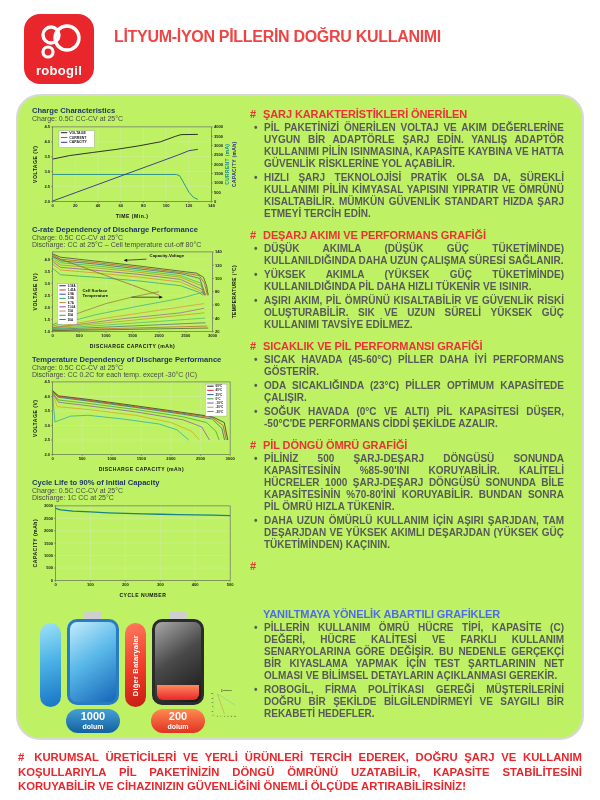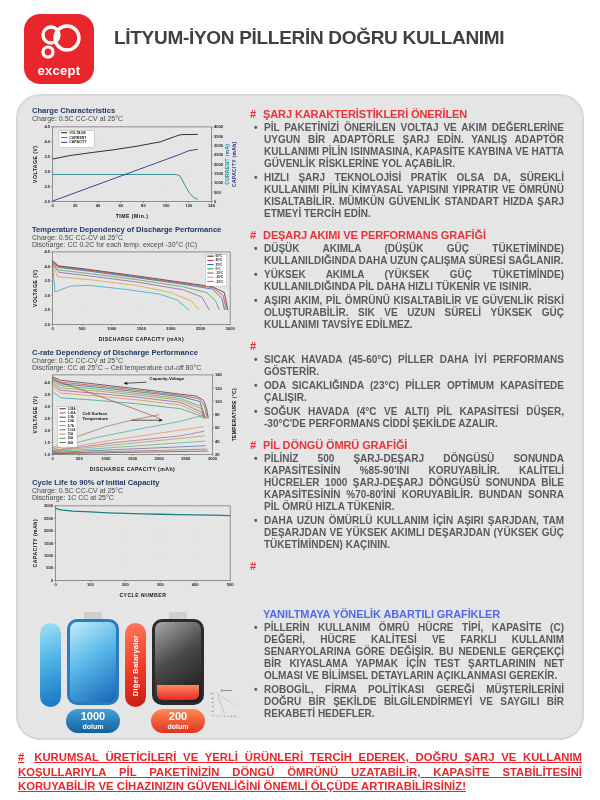--- a/index.html
+++ b/index.html
@@ -3,42 +3,42 @@
 <meta charset="utf-8">
 <style>
   html,body{margin:0;padding:0;background:#ffffff;}
   .page{position:relative;width:600px;height:800px;background:#fff;overflow:hidden;
         font-family:"Liberation Sans",sans-serif;}
   
   .header{display:flex;align-items:flex-start;padding:14px 22px 6px 24px;}
   .logo{width:70px;height:70px;background:#e9262b;border-radius:16px;flex-shrink:0;
         display:flex;flex-direction:column;align-items:center;justify-content:flex-end;padding-bottom:6px;box-sizing:border-box;}
   .logo-text{color:#fff;font-size:13px;font-weight:bold;letter-spacing:.3px;}
-  .title{color:#404040;font-size:19px;font-weight:800;line-height:1.1;margin:14px 0 0 20px;letter-spacing:-0.3px;text-align:right;}
+  .title{color:#ef4444;font-size:16px;font-weight:800;line-height:1.1;margin:14px 0 0 20px;letter-spacing:-0.3px;text-align:right;}
   
   .card{margin:4px 16px 0 16px;height:646px;border:2px solid #d8d8d8;border-radius:24px;
-        display:flex;box-sizing:border-box;padding:8px 8px 6px 8px;background:#e5e5e5;}
+        display:flex;box-sizing:border-box;padding:8px 8px 6px 8px;background:#bef264;}
   .left-col{width:214px;flex-shrink:0;padding:2px 2px 0 6px;box-sizing:border-box;}
   .right-col{flex:1;padding:4px 10px 0 10px;box-sizing:border-box;}
   .chart-block{margin-bottom:5px;}
   .chart-title{color:#1f3864;font-size:7.6px;font-weight:bold;}
   .chart-sub{color:#4a4a4a;font-size:7px;}
   .chart-svg{width:100%;line-height:0;}
   .chart-svg svg{width:100%;height:auto;display:block;}
   
   .section{margin-bottom:9px;}
   .sec-head{display:flex;gap:7px;font-size:11px;font-weight:800;color:#ed3237;letter-spacing:-0.1px;margin-bottom:2px;}
   .sec-head .hash{color:#ed3237;}
   .sec-head.blue .label{color:#4f6bed;margin-top:48px;}
   ul.bullets{margin:0;padding:0 0 0 14px;list-style:none;}
   ul.bullets li{position:relative;color:#58595b;font-size:10px;font-weight:bold;line-height:1.2;
                 text-align:justify;margin-bottom:2px;}
   ul.bullets li::before{content:"\2022";position:absolute;left:-10px;top:0;color:#58595b;}
   
-  .footer{padding:10px 18px 0 18px;color:#e9262b;font-size:11.3px;font-weight:800;line-height:1.3;text-align:justify;text-decoration:underline;}
+  .footer{padding:10px 18px 0 18px;color:#e9262b;font-size:11.3px;font-weight:800;line-height:1.3;text-align:justify;}
   .footer .hash{margin-right:10px;}
   
   .figure{display:flex;align-items:flex-end;gap:5px;padding:8px 0 0 8px;}
   .bat-group{display:flex;align-items:flex-end;gap:5px;}
   .capsule{width:21px;height:84px;border-radius:11px;margin-bottom:26px;}
   .capsule.blue{background:linear-gradient(160deg,#9fe2f7 0%,#4db3e6 45%,#1673c2 100%);}
   .capsule.red{background:linear-gradient(160deg,#ff7a5e 0%,#ef3b2a 55%,#c41e12 100%);
                display:flex;align-items:center;justify-content:center;margin-bottom:26px;}
   .capsule.red span{writing-mode:vertical-rl;transform:rotate(180deg);color:#fff;font-size:7.5px;
                     font-weight:bold;letter-spacing:.2px;white-space:nowrap;}
@@ -65,21 +65,21 @@
 
 <div class="page">
 
   <div class="header">
     <div class="logo">
       <svg width="56" height="42" viewBox="0 0 56 42">
         <circle cx="36" cy="17" r="12" fill="none" stroke="#ffffff" stroke-width="3.4"></circle>
         <circle cx="20" cy="14" r="8" fill="none" stroke="#ffffff" stroke-width="3.4"></circle>
         <circle cx="17" cy="31" r="5" fill="none" stroke="#ffffff" stroke-width="3.2"></circle>
       </svg>
-      <div class="logo-text">except</div>
+      <div class="logo-text">robogil</div>
     </div>
     <div class="title">LİTYUM-İYON PİLLERİN DOĞRU KULLANIMI</div>
   </div>
 
   <div class="card">
 
     <div class="left-col">
 
       <div class="chart-block">
         <div class="chart-title">Charge Characteristics</div>
@@ -152,92 +152,20 @@
               <text x="5" y="43" text-anchor="middle" font-size="5.2" fill="#111" font-weight="bold" letter-spacing="0.5" transform="rotate(-90 5 43)">VOLTAGE (V)</text>
               <text x="207.5" y="43" text-anchor="middle" font-size="5" fill="#2d2d8f" font-weight="bold" letter-spacing="0.4" transform="rotate(-90 207.5 43)">CAPACITY (mAh)</text>
               <text x="201.3" y="43" text-anchor="middle" font-size="5" fill="#1b8a8f" font-weight="bold" letter-spacing="0.4" transform="rotate(-90 201.3 43)">CURRENT (mA)</text>
               <rect x="27.48" y="8.8" width="36" height="17.200000000000003" fill="#ffffff" stroke="#999" stroke-width="0.4"></rect>
               <line x1="29.48" y1="10.9" x2="35.980000000000004" y2="10.9" stroke="#1a1a1a" stroke-width="1"></line>
               <text x="37.980000000000004" y="12" text-anchor="start" font-size="3.6" fill="#222" font-weight="bold">VOLTAGE</text>
               <line x1="29.48" y1="15.799999999999999" x2="35.980000000000004" y2="15.799999999999999" stroke="#1b8a8f" stroke-width="1"></line>
               <text x="37.980000000000004" y="16.9" text-anchor="start" font-size="3.6" fill="#222" font-weight="bold">CURRENT</text>
               <line x1="29.48" y1="20.7" x2="35.980000000000004" y2="20.7" stroke="#2d2d8f" stroke-width="1"></line>
               <text x="37.980000000000004" y="21.8" text-anchor="start" font-size="3.6" fill="#222" font-weight="bold">CAPACITY</text>
-            </svg>
-          </div>
-      </div>
-
-      <div class="chart-block">
-        <div class="chart-title">Temperature Dependency of Discharge Performance</div>
-        <div class="chart-sub">Charge: 0.5C CC-CV at 25°C</div>
-        <div class="chart-sub">Discharge: CC 0.2C for each temp. except -30°C (IC)</div>
-        <div class="chart-svg">
-            <svg viewBox="0 0 210 97" xmlns="http://www.w3.org/2000/svg" font-family="Liberation Sans, sans-serif">
-              <line x1="51.166666666666664" y1="4" x2="51.166666666666664" y2="78" stroke="#e3e3e3" stroke-width="0.3"></line>
-              <line x1="81.33333333333333" y1="4" x2="81.33333333333333" y2="78" stroke="#e3e3e3" stroke-width="0.3"></line>
-              <line x1="111.5" y1="4" x2="111.5" y2="78" stroke="#e3e3e3" stroke-width="0.3"></line>
-              <line x1="141.66666666666666" y1="4" x2="141.66666666666666" y2="78" stroke="#e3e3e3" stroke-width="0.3"></line>
-              <line x1="171.83333333333334" y1="4" x2="171.83333333333334" y2="78" stroke="#e3e3e3" stroke-width="0.3"></line>
-              <line x1="202" y1="4" x2="202" y2="78" stroke="#e3e3e3" stroke-width="0.3"></line>
-              <line x1="21" y1="63.2" x2="202" y2="63.2" stroke="#e3e3e3" stroke-width="0.3"></line>
-              <line x1="21" y1="48.4" x2="202" y2="48.4" stroke="#e3e3e3" stroke-width="0.3"></line>
-              <line x1="21" y1="33.6" x2="202" y2="33.6" stroke="#e3e3e3" stroke-width="0.3"></line>
-              <line x1="21" y1="18.799999999999997" x2="202" y2="18.799999999999997" stroke="#e3e3e3" stroke-width="0.3"></line>
-              <line x1="21" y1="4" x2="202" y2="4" stroke="#e3e3e3" stroke-width="0.3"></line>
-              <polyline points="21.0,12.9 27.0,18.2 57.2,21.8 105.5,28.3 153.7,35.1 183.9,39.5 196.0,45.4 199.6,63.2" fill="none" stroke="#1a1a1a" stroke-width="0.7" stroke-linejoin="round"></polyline>
-              <polyline points="21.0,13.5 27.0,18.8 57.2,22.6 105.5,29.2 153.7,36.0 183.9,40.4 194.8,48.4 198.1,63.2" fill="none" stroke="#d62728" stroke-width="0.7" stroke-linejoin="round"></polyline>
-              <polyline points="21.0,14.1 27.0,19.7 57.2,23.5 105.5,30.0 153.7,36.9 183.9,41.9 193.6,51.4 196.3,63.2" fill="none" stroke="#2e4a9e" stroke-width="0.7" stroke-linejoin="round"></polyline>
-              <polyline points="21.0,15.2 27.0,22.4 57.2,25.9 105.5,32.1 153.7,39.5 177.9,45.4 187.5,54.3 190.8,63.2" fill="none" stroke="#2ca02c" stroke-width="0.7" stroke-linejoin="round"></polyline>
-              <polyline points="21.0,15.8 27.0,24.7 57.2,28.3 105.5,34.5 153.7,42.5 173.0,49.9 180.9,63.2" fill="none" stroke="#8e44ad" stroke-width="0.7" stroke-linejoin="round"></polyline>
-              <polyline points="21.0,16.4 25.8,29.2 57.2,32.1 105.5,38.0 141.7,45.4 162.8,54.3 170.6,63.2" fill="none" stroke="#d4a017" stroke-width="0.7" stroke-linejoin="round"></polyline>
-              <polyline points="21.0,17.3 23.4,44.8 39.1,38.9 57.2,38.0 93.4,41.9 129.6,46.9 147.7,52.8 159.8,63.2" fill="none" stroke="#17a2b8" stroke-width="0.7" stroke-linejoin="round"></polyline>
-              <rect x="21" y="4" width="181" height="74" fill="none" stroke="#555" stroke-width="0.6"></rect>
-              <line x1="21" y1="78" x2="21" y2="79.5" stroke="#555" stroke-width="0.5"></line>
-              <text x="21" y="83.6" text-anchor="middle" font-size="4.2" fill="#222" font-weight="bold">0</text>
-              <line x1="51.166666666666664" y1="78" x2="51.166666666666664" y2="79.5" stroke="#555" stroke-width="0.5"></line>
-              <text x="51.166666666666664" y="83.6" text-anchor="middle" font-size="4.2" fill="#222" font-weight="bold">500</text>
-              <line x1="81.33333333333333" y1="78" x2="81.33333333333333" y2="79.5" stroke="#555" stroke-width="0.5"></line>
-              <text x="81.33333333333333" y="83.6" text-anchor="middle" font-size="4.2" fill="#222" font-weight="bold">1000</text>
-              <line x1="111.5" y1="78" x2="111.5" y2="79.5" stroke="#555" stroke-width="0.5"></line>
-              <text x="111.5" y="83.6" text-anchor="middle" font-size="4.2" fill="#222" font-weight="bold">1500</text>
-              <line x1="141.66666666666666" y1="78" x2="141.66666666666666" y2="79.5" stroke="#555" stroke-width="0.5"></line>
-              <text x="141.66666666666666" y="83.6" text-anchor="middle" font-size="4.2" fill="#222" font-weight="bold">2000</text>
-              <line x1="171.83333333333334" y1="78" x2="171.83333333333334" y2="79.5" stroke="#555" stroke-width="0.5"></line>
-              <text x="171.83333333333334" y="83.6" text-anchor="middle" font-size="4.2" fill="#222" font-weight="bold">2500</text>
-              <line x1="202" y1="78" x2="202" y2="79.5" stroke="#555" stroke-width="0.5"></line>
-              <text x="202" y="83.6" text-anchor="middle" font-size="4.2" fill="#222" font-weight="bold">3000</text>
-              <line x1="19.5" y1="78" x2="21" y2="78" stroke="#555" stroke-width="0.5"></line>
-              <text x="18.5" y="79.5" text-anchor="end" font-size="4.2" fill="#222" font-weight="bold">2.0</text>
-              <line x1="19.5" y1="63.2" x2="21" y2="63.2" stroke="#555" stroke-width="0.5"></line>
-              <text x="18.5" y="64.7" text-anchor="end" font-size="4.2" fill="#222" font-weight="bold">2.5</text>
-              <line x1="19.5" y1="48.4" x2="21" y2="48.4" stroke="#555" stroke-width="0.5"></line>
-              <text x="18.5" y="49.9" text-anchor="end" font-size="4.2" fill="#222" font-weight="bold">3.0</text>
-              <line x1="19.5" y1="33.6" x2="21" y2="33.6" stroke="#555" stroke-width="0.5"></line>
-              <text x="18.5" y="35.1" text-anchor="end" font-size="4.2" fill="#222" font-weight="bold">3.5</text>
-              <line x1="19.5" y1="18.799999999999997" x2="21" y2="18.799999999999997" stroke="#555" stroke-width="0.5"></line>
-              <text x="18.5" y="20.299999999999997" text-anchor="end" font-size="4.2" fill="#222" font-weight="bold">4.0</text>
-              <line x1="19.5" y1="4" x2="21" y2="4" stroke="#555" stroke-width="0.5"></line>
-              <text x="18.5" y="5.5" text-anchor="end" font-size="4.2" fill="#222" font-weight="bold">4.5</text>
-              <text x="111.5" y="94.5" text-anchor="middle" font-size="5.2" fill="#111" font-weight="bold" letter-spacing="0.5">DISCHARGE CAPACITY (mAh)</text>
-              <text x="5" y="41" text-anchor="middle" font-size="5.2" fill="#111" font-weight="bold" letter-spacing="0.5" transform="rotate(-90 5 41)">VOLTAGE (V)</text>
-              <rect x="176.66" y="6.22" width="22" height="32.599999999999994" fill="#ffffff" stroke="#999" stroke-width="0.4"></rect>
-              <line x1="178.66" y1="8.32" x2="185.16" y2="8.32" stroke="#1a1a1a" stroke-width="1"></line>
-              <text x="187.16" y="9.42" text-anchor="start" font-size="3" fill="#222" font-weight="bold">60°C</text>
-              <line x1="178.66" y1="12.62" x2="185.16" y2="12.62" stroke="#d62728" stroke-width="1"></line>
-              <text x="187.16" y="13.719999999999999" text-anchor="start" font-size="3" fill="#222" font-weight="bold">45°C</text>
-              <line x1="178.66" y1="16.919999999999998" x2="185.16" y2="16.919999999999998" stroke="#2e4a9e" stroke-width="1"></line>
-              <text x="187.16" y="18.02" text-anchor="start" font-size="3" fill="#222" font-weight="bold">25°C</text>
-              <line x1="178.66" y1="21.22" x2="185.16" y2="21.22" stroke="#2ca02c" stroke-width="1"></line>
-              <text x="187.16" y="22.32" text-anchor="start" font-size="3" fill="#222" font-weight="bold">0°C</text>
-              <line x1="178.66" y1="25.519999999999996" x2="185.16" y2="25.519999999999996" stroke="#8e44ad" stroke-width="1"></line>
-              <text x="187.16" y="26.619999999999997" text-anchor="start" font-size="3" fill="#222" font-weight="bold">-10°C</text>
-              <line x1="178.66" y1="29.82" x2="185.16" y2="29.82" stroke="#d4a017" stroke-width="1"></line>
-              <text x="187.16" y="30.92" text-anchor="start" font-size="3" fill="#222" font-weight="bold">-20°C</text>
-              <line x1="178.66" y1="34.12" x2="185.16" y2="34.12" stroke="#17a2b8" stroke-width="1"></line>
-              <text x="187.16" y="35.22" text-anchor="start" font-size="3" fill="#222" font-weight="bold">-30°C</text>
             </svg>
           </div>
       </div>
 
       <div class="chart-block">
         <div class="chart-title">C-rate Dependency of Discharge Performance</div>
         <div class="chart-sub">Charge: 0.5C CC-CV at 25°C</div>
         <div class="chart-sub">Discharge: CC at 25°C – Cell temperature cut-off 80°C</div>
         <div class="chart-svg">
             <svg viewBox="0 0 210 104" xmlns="http://www.w3.org/2000/svg" font-family="Liberation Sans, sans-serif">
@@ -341,20 +269,92 @@
               <polygon points="93.80666666666667,12.59090909090908 97.00666666666667,10.89090909090908 97.00666666666667,14.290909090909079" fill="#111"></polygon>
               <text x="51.42666666666667" y="45.236363636363635" text-anchor="start" font-size="4.4" fill="#111" font-weight="bold">Cell Surface</text>
               <text x="51.42666666666667" y="50.43636363636364" text-anchor="start" font-size="4.4" fill="#111" font-weight="bold">Temperature</text>
               <line x1="101.41333333333334" y1="50.14545454545455" x2="132.92666666666668" y2="50.14545454545455" stroke="#111" stroke-width="0.7"></line>
               <polygon points="132.92666666666668,50.14545454545455 129.7266666666667,48.445454545454545 129.7266666666667,51.84545454545455" fill="#111"></polygon>
             </svg>
           </div>
       </div>
 
       <div class="chart-block">
+        <div class="chart-title">Temperature Dependency of Discharge Performance</div>
+        <div class="chart-sub">Charge: 0.5C CC-CV at 25°C</div>
+        <div class="chart-sub">Discharge: CC 0.2C for each temp. except -30°C (IC)</div>
+        <div class="chart-svg">
+            <svg viewBox="0 0 210 97" xmlns="http://www.w3.org/2000/svg" font-family="Liberation Sans, sans-serif">
+              <line x1="51.166666666666664" y1="4" x2="51.166666666666664" y2="78" stroke="#e3e3e3" stroke-width="0.3"></line>
+              <line x1="81.33333333333333" y1="4" x2="81.33333333333333" y2="78" stroke="#e3e3e3" stroke-width="0.3"></line>
+              <line x1="111.5" y1="4" x2="111.5" y2="78" stroke="#e3e3e3" stroke-width="0.3"></line>
+              <line x1="141.66666666666666" y1="4" x2="141.66666666666666" y2="78" stroke="#e3e3e3" stroke-width="0.3"></line>
+              <line x1="171.83333333333334" y1="4" x2="171.83333333333334" y2="78" stroke="#e3e3e3" stroke-width="0.3"></line>
+              <line x1="202" y1="4" x2="202" y2="78" stroke="#e3e3e3" stroke-width="0.3"></line>
+              <line x1="21" y1="63.2" x2="202" y2="63.2" stroke="#e3e3e3" stroke-width="0.3"></line>
+              <line x1="21" y1="48.4" x2="202" y2="48.4" stroke="#e3e3e3" stroke-width="0.3"></line>
+              <line x1="21" y1="33.6" x2="202" y2="33.6" stroke="#e3e3e3" stroke-width="0.3"></line>
+              <line x1="21" y1="18.799999999999997" x2="202" y2="18.799999999999997" stroke="#e3e3e3" stroke-width="0.3"></line>
+              <line x1="21" y1="4" x2="202" y2="4" stroke="#e3e3e3" stroke-width="0.3"></line>
+              <polyline points="21.0,12.9 27.0,18.2 57.2,21.8 105.5,28.3 153.7,35.1 183.9,39.5 196.0,45.4 199.6,63.2" fill="none" stroke="#1a1a1a" stroke-width="0.7" stroke-linejoin="round"></polyline>
+              <polyline points="21.0,13.5 27.0,18.8 57.2,22.6 105.5,29.2 153.7,36.0 183.9,40.4 194.8,48.4 198.1,63.2" fill="none" stroke="#d62728" stroke-width="0.7" stroke-linejoin="round"></polyline>
+              <polyline points="21.0,14.1 27.0,19.7 57.2,23.5 105.5,30.0 153.7,36.9 183.9,41.9 193.6,51.4 196.3,63.2" fill="none" stroke="#2e4a9e" stroke-width="0.7" stroke-linejoin="round"></polyline>
+              <polyline points="21.0,15.2 27.0,22.4 57.2,25.9 105.5,32.1 153.7,39.5 177.9,45.4 187.5,54.3 190.8,63.2" fill="none" stroke="#2ca02c" stroke-width="0.7" stroke-linejoin="round"></polyline>
+              <polyline points="21.0,15.8 27.0,24.7 57.2,28.3 105.5,34.5 153.7,42.5 173.0,49.9 180.9,63.2" fill="none" stroke="#8e44ad" stroke-width="0.7" stroke-linejoin="round"></polyline>
+              <polyline points="21.0,16.4 25.8,29.2 57.2,32.1 105.5,38.0 141.7,45.4 162.8,54.3 170.6,63.2" fill="none" stroke="#d4a017" stroke-width="0.7" stroke-linejoin="round"></polyline>
+              <polyline points="21.0,17.3 23.4,44.8 39.1,38.9 57.2,38.0 93.4,41.9 129.6,46.9 147.7,52.8 159.8,63.2" fill="none" stroke="#17a2b8" stroke-width="0.7" stroke-linejoin="round"></polyline>
+              <rect x="21" y="4" width="181" height="74" fill="none" stroke="#555" stroke-width="0.6"></rect>
+              <line x1="21" y1="78" x2="21" y2="79.5" stroke="#555" stroke-width="0.5"></line>
+              <text x="21" y="83.6" text-anchor="middle" font-size="4.2" fill="#222" font-weight="bold">0</text>
+              <line x1="51.166666666666664" y1="78" x2="51.166666666666664" y2="79.5" stroke="#555" stroke-width="0.5"></line>
+              <text x="51.166666666666664" y="83.6" text-anchor="middle" font-size="4.2" fill="#222" font-weight="bold">500</text>
+              <line x1="81.33333333333333" y1="78" x2="81.33333333333333" y2="79.5" stroke="#555" stroke-width="0.5"></line>
+              <text x="81.33333333333333" y="83.6" text-anchor="middle" font-size="4.2" fill="#222" font-weight="bold">1000</text>
+              <line x1="111.5" y1="78" x2="111.5" y2="79.5" stroke="#555" stroke-width="0.5"></line>
+              <text x="111.5" y="83.6" text-anchor="middle" font-size="4.2" fill="#222" font-weight="bold">1500</text>
+              <line x1="141.66666666666666" y1="78" x2="141.66666666666666" y2="79.5" stroke="#555" stroke-width="0.5"></line>
+              <text x="141.66666666666666" y="83.6" text-anchor="middle" font-size="4.2" fill="#222" font-weight="bold">2000</text>
+              <line x1="171.83333333333334" y1="78" x2="171.83333333333334" y2="79.5" stroke="#555" stroke-width="0.5"></line>
+              <text x="171.83333333333334" y="83.6" text-anchor="middle" font-size="4.2" fill="#222" font-weight="bold">2500</text>
+              <line x1="202" y1="78" x2="202" y2="79.5" stroke="#555" stroke-width="0.5"></line>
+              <text x="202" y="83.6" text-anchor="middle" font-size="4.2" fill="#222" font-weight="bold">3000</text>
+              <line x1="19.5" y1="78" x2="21" y2="78" stroke="#555" stroke-width="0.5"></line>
+              <text x="18.5" y="79.5" text-anchor="end" font-size="4.2" fill="#222" font-weight="bold">2.0</text>
+              <line x1="19.5" y1="63.2" x2="21" y2="63.2" stroke="#555" stroke-width="0.5"></line>
+              <text x="18.5" y="64.7" text-anchor="end" font-size="4.2" fill="#222" font-weight="bold">2.5</text>
+              <line x1="19.5" y1="48.4" x2="21" y2="48.4" stroke="#555" stroke-width="0.5"></line>
+              <text x="18.5" y="49.9" text-anchor="end" font-size="4.2" fill="#222" font-weight="bold">3.0</text>
+              <line x1="19.5" y1="33.6" x2="21" y2="33.6" stroke="#555" stroke-width="0.5"></line>
+              <text x="18.5" y="35.1" text-anchor="end" font-size="4.2" fill="#222" font-weight="bold">3.5</text>
+              <line x1="19.5" y1="18.799999999999997" x2="21" y2="18.799999999999997" stroke="#555" stroke-width="0.5"></line>
+              <text x="18.5" y="20.299999999999997" text-anchor="end" font-size="4.2" fill="#222" font-weight="bold">4.0</text>
+              <line x1="19.5" y1="4" x2="21" y2="4" stroke="#555" stroke-width="0.5"></line>
+              <text x="18.5" y="5.5" text-anchor="end" font-size="4.2" fill="#222" font-weight="bold">4.5</text>
+              <text x="111.5" y="94.5" text-anchor="middle" font-size="5.2" fill="#111" font-weight="bold" letter-spacing="0.5">DISCHARGE CAPACITY (mAh)</text>
+              <text x="5" y="41" text-anchor="middle" font-size="5.2" fill="#111" font-weight="bold" letter-spacing="0.5" transform="rotate(-90 5 41)">VOLTAGE (V)</text>
+              <rect x="176.66" y="6.22" width="22" height="32.599999999999994" fill="#ffffff" stroke="#999" stroke-width="0.4"></rect>
+              <line x1="178.66" y1="8.32" x2="185.16" y2="8.32" stroke="#1a1a1a" stroke-width="1"></line>
+              <text x="187.16" y="9.42" text-anchor="start" font-size="3" fill="#222" font-weight="bold">60°C</text>
+              <line x1="178.66" y1="12.62" x2="185.16" y2="12.62" stroke="#d62728" stroke-width="1"></line>
+              <text x="187.16" y="13.719999999999999" text-anchor="start" font-size="3" fill="#222" font-weight="bold">45°C</text>
+              <line x1="178.66" y1="16.919999999999998" x2="185.16" y2="16.919999999999998" stroke="#2e4a9e" stroke-width="1"></line>
+              <text x="187.16" y="18.02" text-anchor="start" font-size="3" fill="#222" font-weight="bold">25°C</text>
+              <line x1="178.66" y1="21.22" x2="185.16" y2="21.22" stroke="#2ca02c" stroke-width="1"></line>
+              <text x="187.16" y="22.32" text-anchor="start" font-size="3" fill="#222" font-weight="bold">0°C</text>
+              <line x1="178.66" y1="25.519999999999996" x2="185.16" y2="25.519999999999996" stroke="#8e44ad" stroke-width="1"></line>
+              <text x="187.16" y="26.619999999999997" text-anchor="start" font-size="3" fill="#222" font-weight="bold">-10°C</text>
+              <line x1="178.66" y1="29.82" x2="185.16" y2="29.82" stroke="#d4a017" stroke-width="1"></line>
+              <text x="187.16" y="30.92" text-anchor="start" font-size="3" fill="#222" font-weight="bold">-20°C</text>
+              <line x1="178.66" y1="34.12" x2="185.16" y2="34.12" stroke="#17a2b8" stroke-width="1"></line>
+              <text x="187.16" y="35.22" text-anchor="start" font-size="3" fill="#222" font-weight="bold">-30°C</text>
+            </svg>
+          </div>
+      </div>
+
+      <div class="chart-block">
         <div class="chart-title">Cycle Life to 90% of Initial Capacity</div>
         <div class="chart-sub">Charge: 0.5C CC-CV at 25°C</div>
         <div class="chart-sub">Discharge: 1C CC at 25°C</div>
         <div class="chart-svg">
             <svg viewBox="0 0 210 100" xmlns="http://www.w3.org/2000/svg" font-family="Liberation Sans, sans-serif">
               <line x1="59.6" y1="5" x2="59.6" y2="81" stroke="#e3e3e3" stroke-width="0.3"></line>
               <line x1="95.2" y1="5" x2="95.2" y2="81" stroke="#e3e3e3" stroke-width="0.3"></line>
               <line x1="130.8" y1="5" x2="130.8" y2="81" stroke="#e3e3e3" stroke-width="0.3"></line>
               <line x1="166.4" y1="5" x2="166.4" y2="81" stroke="#e3e3e3" stroke-width="0.3"></line>
               <line x1="202" y1="5" x2="202" y2="81" stroke="#e3e3e3" stroke-width="0.3"></line>
@@ -496,25 +496,26 @@
         <ul class="bullets">
           <li>DÜŞÜK AKIMLA (DÜŞÜK GÜÇ TÜKETİMİNDE) KULLANILDIĞINDA DAHA UZUN ÇALIŞMA SÜRESİ SAĞLANIR.</li>
           <li>YÜKSEK AKIMLA (YÜKSEK GÜÇ TÜKETİMİNDE) KULLANILDIĞINDA PİL DAHA HIZLI TÜKENİR VE ISINIR.</li>
           <li>AŞIRI AKIM, PİL ÖMRÜNÜ KISALTABİLİR VE GÜVENLİK RİSKİ OLUŞTURABİLİR. SIK VE UZUN SÜRELİ YÜKSEK GÜÇ KULLANIMI TAVSİYE EDİLMEZ.</li>
         </ul>
       </div>
 
       <div class="section">
         <div class="sec-head">
           <span class="hash">#</span>
+          <span class="label">SICAKLIK VE PİL PERFORMANSI GRAFİĞİ</span>
         </div>
         <ul class="bullets">
           <li>SICAK HAVADA (45-60°C) PİLLER DAHA İYİ PERFORMANS GÖSTERİR.</li>
           <li>ODA SICAKLIĞINDA (23°C) PİLLER OPTİMUM KAPASİTEDE ÇALIŞIR.</li>
-          <li>SOĞUK HAVADA (4°C VE ALTI) PİL KAPASİTESİ DÜŞER, -30°C'DE PERFORMANS CİDDİ ŞEKİLDE AZALIR.</li>
+          <li>SOĞUK HAVADA (0°C VE ALTI) PİL KAPASİTESİ DÜŞER, -50°C'DE PERFORMANS CİDDİ ŞEKİLDE AZALIR.</li>
         </ul>
       </div>
 
       <div class="section">
         <div class="sec-head">
           <span class="hash">#</span>
           <span class="label">PİL DÖNGÜ ÖMRÜ GRAFİĞİ</span>
         </div>
         <ul class="bullets">
           <li>PİLİNİZ 500 ŞARJ-DEŞARJ DÖNGÜSÜ SONUNDA KAPASİTESİNİN %85-90'INI KORUYABİLİR. KALİTELİ HÜCRELER 1000 ŞARJ-DEŞARJ DÖNGÜSÜ SONUNDA BİLE KAPASİTESİNİN %70-80'İNİ KORUYABİLİR. BUNDAN SONRA PİL ÖMRÜ HIZLA TÜKENİR.</li>

